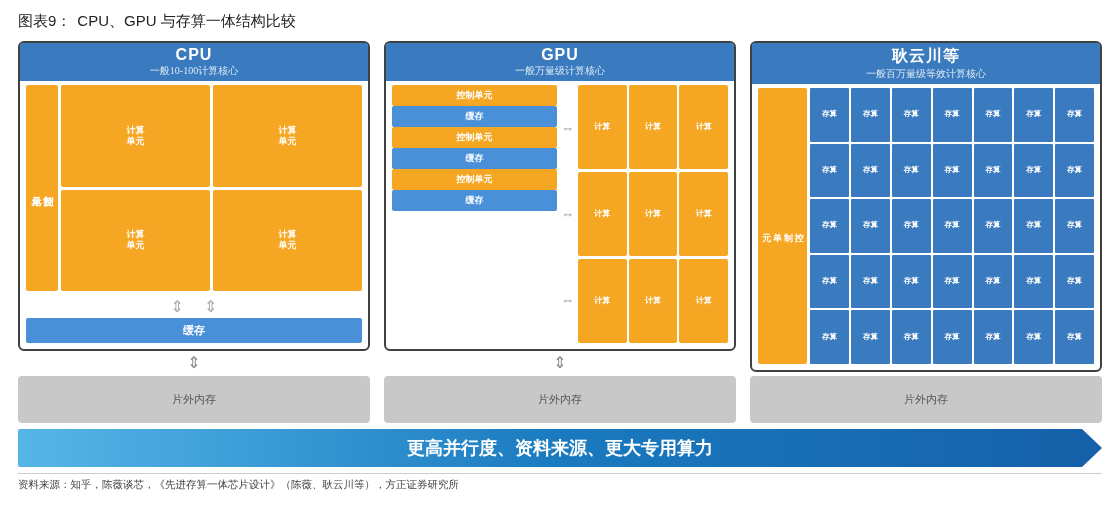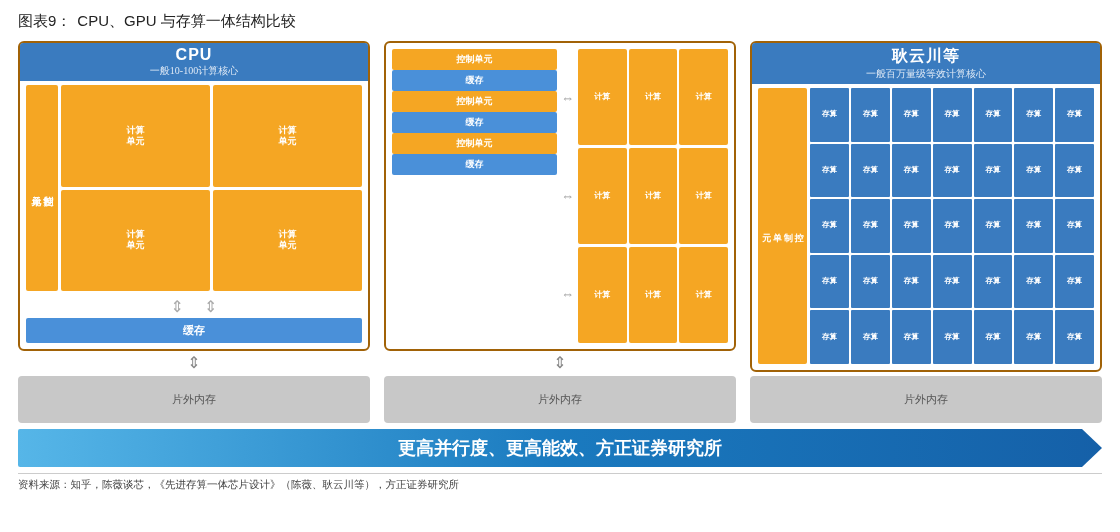--- a/index.html
+++ b/index.html
@@ -43,21 +43,21 @@
 
     
     .cpu-diagram, .gpu-diagram, .cim-diagram {
       display: flex;
       flex-direction: column;
       align-items: center;
       flex: 1;
     }
 
     .diagram-box {
-      border: 2px solid #a16207;
+      border: 2px solid #404040;
       border-radius: 6px;
       padding: 6px;
       width: 100%;
       background: #fff;
       flex: 1;
       display: flex;
       flex-direction: column;
     }
 
     .diagram-header {
@@ -320,20 +320,24 @@
           <span>⇕</span>
         </div>
         <div class="cpu-cache">缓存</div>
       </div>
       <div class="arrow-down">⇕</div>
       <div class="external-mem">片外内存</div>
     </div>
 
     <div class="gpu-diagram">
       <div class="diagram-box">
+        <div class="diagram-header">
+          <div class="main-label">GPU</div>
+          <div class="sub-label">一般万量级计算核心</div>
+        </div>
 
         <div style="display:flex;flex-direction:row;gap:3px;flex:1;">
 
           <div style="display:flex;flex-direction:column;gap:0;flex:1.1;">
             <div class="gpu-control-row">控制单元</div>
             <div class="gpu-cache-row">缓存</div>
             <div class="gpu-control-row">控制单元</div>
             <div class="gpu-cache-row">缓存</div>
             <div class="gpu-control-row">控制单元</div>
             <div class="gpu-cache-row">缓存</div>
@@ -417,18 +421,18 @@
             <div class="cim-cell">存算</div>
           </div>
         </div>
       </div>
       <div class="external-mem" style="margin-top:4px;">片外内存</div>
     </div>
 
   </div>
 
   <div class="arrow-banner">
-    <span>更高并行度、更高能效、方正证券研究所</span>
+    <span>更高并行度、资料来源、更大专用算力</span>
   </div>
 
   <div class="source-line">资料来源：知乎，陈薇谈芯，《先进存算一体芯片设计》（陈薇、耿云川等），方正证券研究所</div>
 
 </div>
 
 </body></html>

